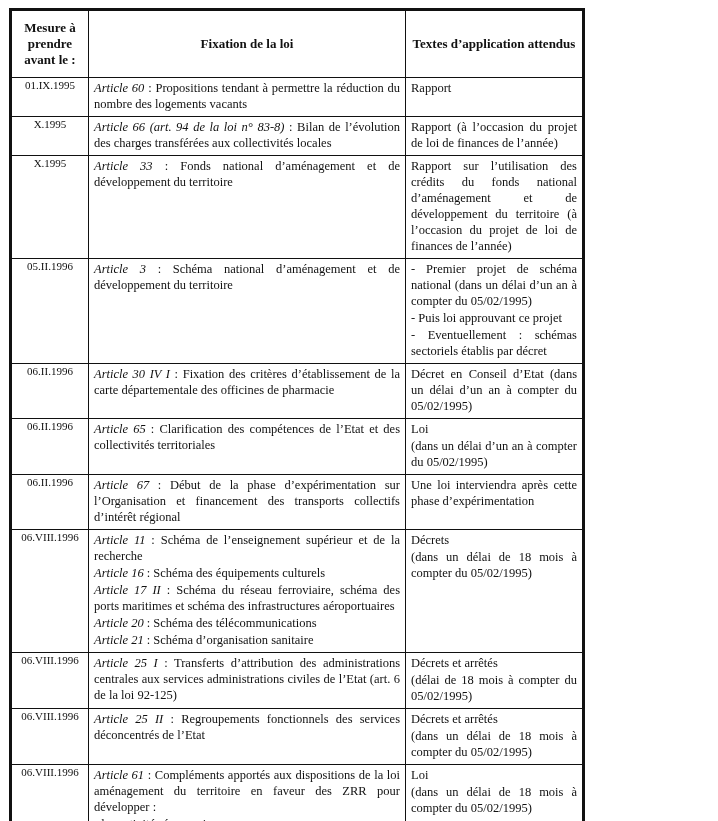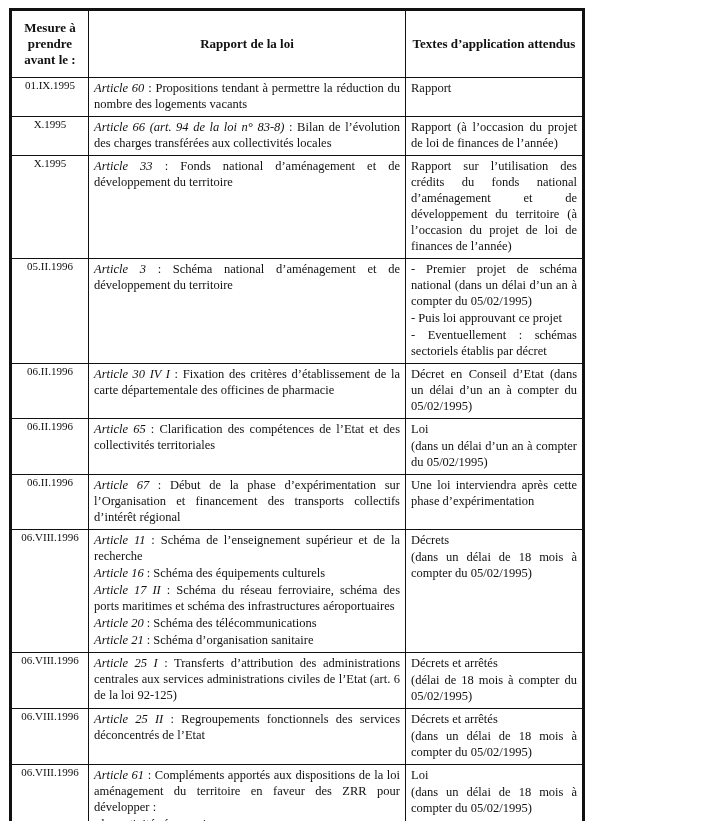--- a/index.html
+++ b/index.html
@@ -63,21 +63,21 @@
 <div class="page">
   <table class="law-table">
     <colgroup>
       <col style="width:78px">
       <col style="width:316px">
       <col>
     </colgroup>
     <thead>
       <tr>
         <th>Mesure à prendre avant le :</th>
-        <th>Rapport de la loi</th>
+        <th>Fixation de la loi</th>
         <th>Textes d’application attendus</th>
       </tr>
     </thead>
     <tbody id="table-body">
         <tr>
           <td class="date-cell">01.IX.1995</td>
           <td class="article-cell">
             <div class="para"><span class="it">Article 60</span> : Propositions tendant à permettre la réduction du nombre des logements vacants</div>
           </td>
           <td class="textes-cell">

